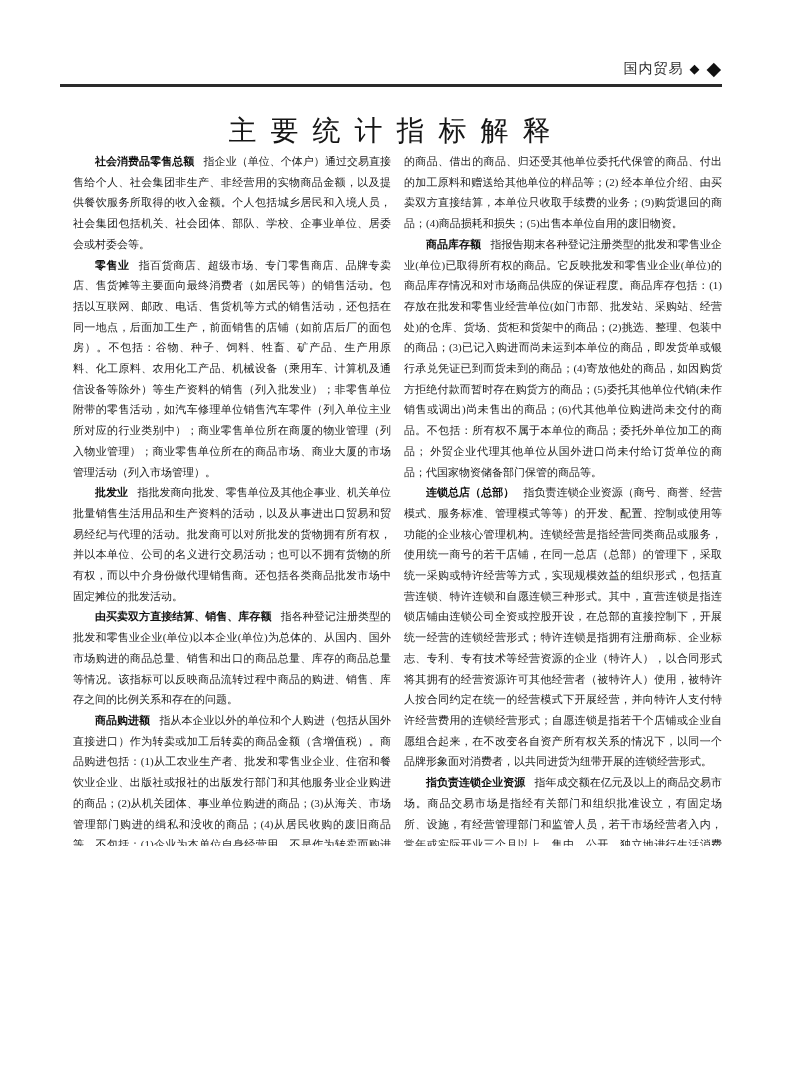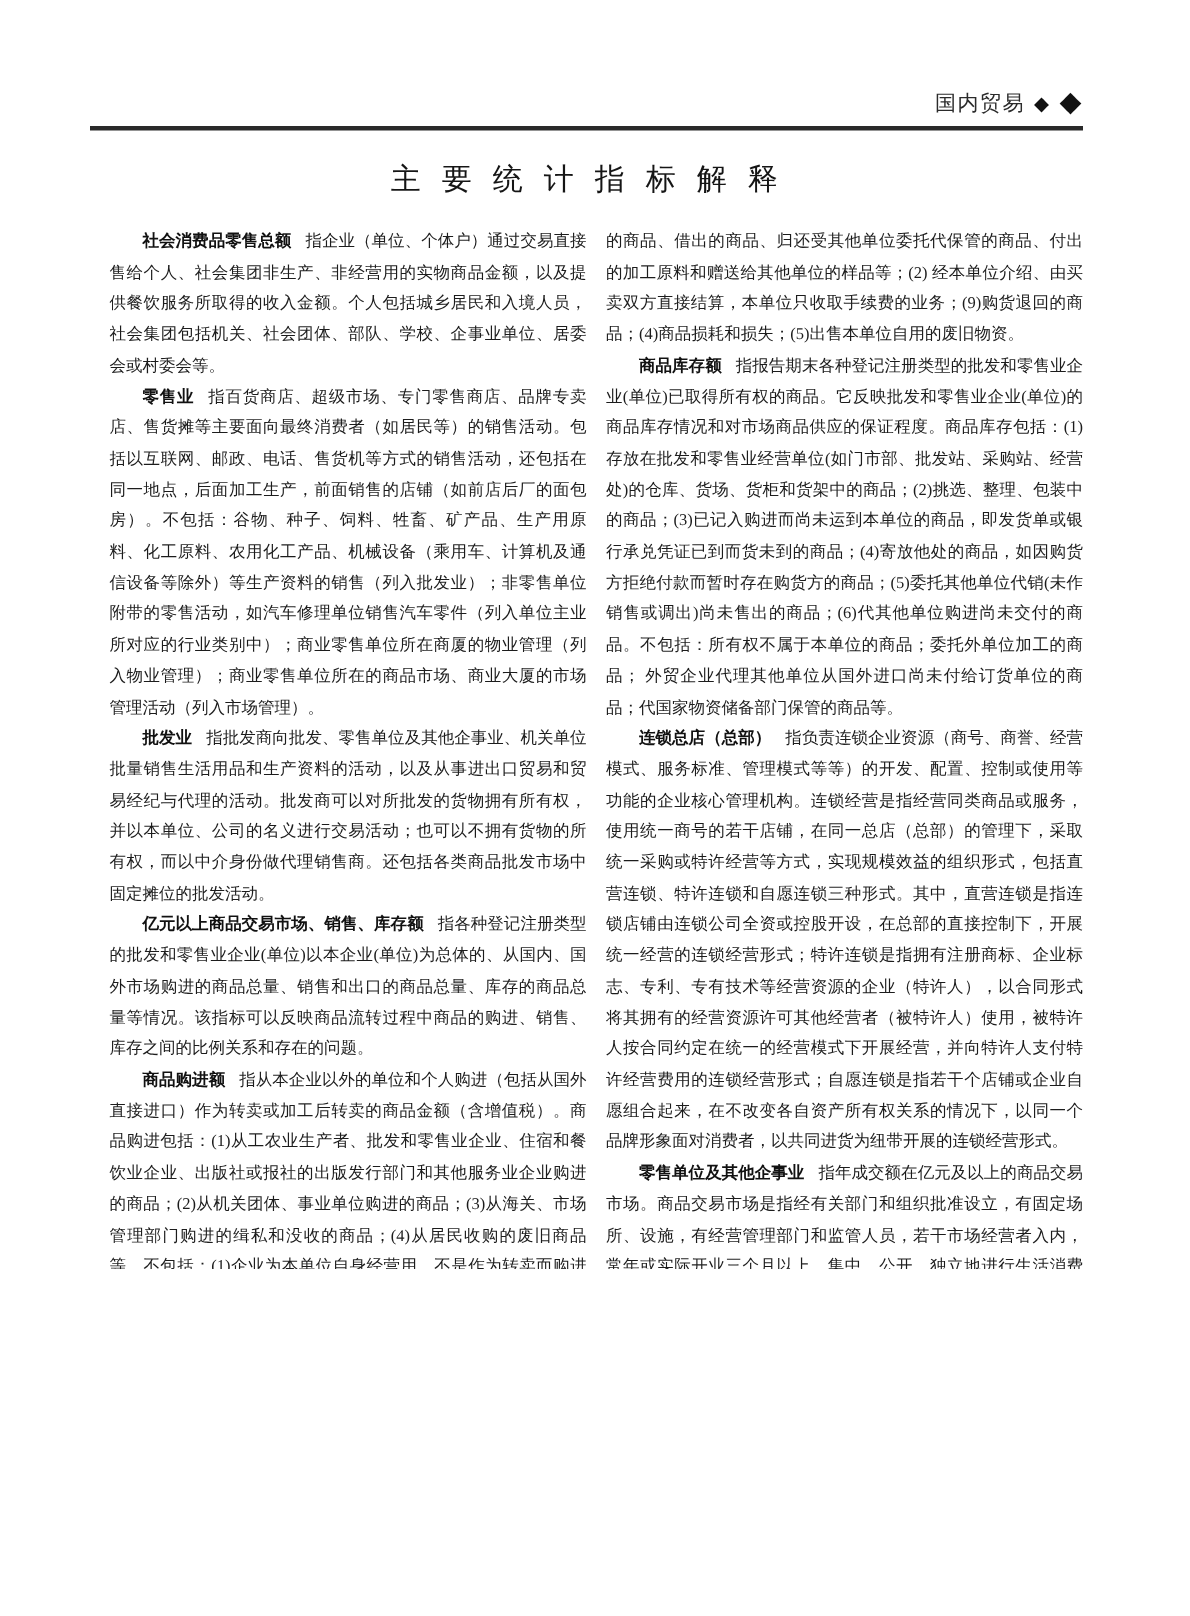--- a/index.html
+++ b/index.html
@@ -48,21 +48,21 @@
     background: #2a2a2a;
   }
   
   .page-title {
     position: absolute;
     top: 93px;
     left: 0;
     width: 100%;
     text-align: center;
     font-family: "Liberation Sans", "DejaVu Sans", sans-serif;
-    font-size: 20px;
+    font-size: 28px;
     font-weight: normal;
     letter-spacing: 14px;
     color: #151515;
     white-space: nowrap;
   }
   
   .columns {
     position: absolute;
     top: 151px;
     left: 73px;
@@ -115,27 +115,27 @@
 
   <div class="head-rule"></div>
 
   <h1 class="page-title">主要统计指标解释</h1>
 
   <div class="columns">
     <div class="column">
         <p class="para"><span class="term">社会消费品零售总额</span><span>指企业（单位、个体户）通过交易直接售给个人、社会集团非生产、非经营用的实物商品金额，以及提供餐饮服务所取得的收入金额。个人包括城乡居民和入境人员，社会集团包括机关、社会团体、部队、学校、企事业单位、居委会或村委会等。</span></p>
         <p class="para"><span class="term">零售业</span><span>指百货商店、超级市场、专门零售商店、品牌专卖店、售货摊等主要面向最终消费者（如居民等）的销售活动。包括以互联网、邮政、电话、售货机等方式的销售活动，还包括在同一地点，后面加工生产，前面销售的店铺（如前店后厂的面包房）。不包括：谷物、种子、饲料、牲畜、矿产品、生产用原料、化工原料、农用化工产品、机械设备（乘用车、计算机及通信设备等除外）等生产资料的销售（列入批发业）；非零售单位附带的零售活动，如汽车修理单位销售汽车零件（列入单位主业所对应的行业类别中）；商业零售单位所在商厦的物业管理（列入物业管理）；商业零售单位所在的商品市场、商业大厦的市场管理活动（列入市场管理）。</span></p>
         <p class="para"><span class="term">批发业</span><span>指批发商向批发、零售单位及其他企事业、机关单位批量销售生活用品和生产资料的活动，以及从事进出口贸易和贸易经纪与代理的活动。批发商可以对所批发的货物拥有所有权，并以本单位、公司的名义进行交易活动；也可以不拥有货物的所有权，而以中介身份做代理销售商。还包括各类商品批发市场中固定摊位的批发活动。</span></p>
-        <p class="para"><span class="term">亿元以上商品交易市场、销售、库存额</span><span>指各种登记注册类型的批发和零售业企业(单位)以本企业(单位)为总体的、从国内、国外市场购进的商品总量、销售和出口的商品总量、库存的商品总量等情况。该指标可以反映商品流转过程中商品的购进、销售、库存之间的比例关系和存在的问题。</span></p>
+        <p class="para"><span class="term">由买卖双方直接结算、销售、库存额</span><span>指各种登记注册类型的批发和零售业企业(单位)以本企业(单位)为总体的、从国内、国外市场购进的商品总量、销售和出口的商品总量、库存的商品总量等情况。该指标可以反映商品流转过程中商品的购进、销售、库存之间的比例关系和存在的问题。</span></p>
         <p class="para"><span class="term">商品购进额</span><span>指从本企业以外的单位和个人购进（包括从国外直接进口）作为转卖或加工后转卖的商品金额（含增值税）。商品购进包括：(1)从工农业生产者、批发和零售业企业、住宿和餐饮业企业、出版社或报社的出版发行部门和其他服务业企业购进的商品；(2)从机关团体、事业单位购进的商品；(3)从海关、市场管理部门购进的缉私和没收的商品；(4)从居民收购的废旧商品等。不包括：(1)企业为本单位自身经营用、不是作为转卖而购进的商品，如材料物资、包装物、低值易耗品、办公用品等；(2)未通过买卖行为而收入的商品，如接受其他部门移交的商品、借入的商品、收入代其他单位保管的商品、其他单位赠送的样品、加工回收的成品等；(3)经本单位介绍，由买卖双方直接结算，本单位只收取手续费的业务；(4) 销售退回和买方拒付货款的商品；(5)商品溢余。</span></p>
       </div>
     <div class="column">
         <p class="para continuation"><span>的商品、借出的商品、归还受其他单位委托代保管的商品、付出的加工原料和赠送给其他单位的样品等；(2) 经本单位介绍、由买卖双方直接结算，本单位只收取手续费的业务；(9)购货退回的商品；(4)商品损耗和损失；(5)出售本单位自用的废旧物资。</span></p>
         <p class="para"><span class="term">商品库存额</span><span>指报告期末各种登记注册类型的批发和零售业企业(单位)已取得所有权的商品。它反映批发和零售业企业(单位)的商品库存情况和对市场商品供应的保证程度。商品库存包括：(1)存放在批发和零售业经营单位(如门市部、批发站、采购站、经营处)的仓库、货场、货柜和货架中的商品；(2)挑选、整理、包装中的商品；(3)已记入购进而尚未运到本单位的商品，即发货单或银行承兑凭证已到而货未到的商品；(4)寄放他处的商品，如因购货方拒绝付款而暂时存在购货方的商品；(5)委托其他单位代销(未作销售或调出)尚未售出的商品；(6)代其他单位购进尚未交付的商品。不包括：所有权不属于本单位的商品；委托外单位加工的商品； 外贸企业代理其他单位从国外进口尚未付给订货单位的商品；代国家物资储备部门保管的商品等。</span></p>
         <p class="para"><span class="term">连锁总店（总部）</span><span>指负责连锁企业资源（商号、商誉、经营模式、服务标准、管理模式等等）的开发、配置、控制或使用等功能的企业核心管理机构。连锁经营是指经营同类商品或服务，使用统一商号的若干店铺，在同一总店（总部）的管理下，采取统一采购或特许经营等方式，实现规模效益的组织形式，包括直营连锁、特许连锁和自愿连锁三种形式。其中，直营连锁是指连锁店铺由连锁公司全资或控股开设，在总部的直接控制下，开展统一经营的连锁经营形式；特许连锁是指拥有注册商标、企业标志、专利、专有技术等经营资源的企业（特许人），以合同形式将其拥有的经营资源许可其他经营者（被特许人）使用，被特许人按合同约定在统一的经营模式下开展经营，并向特许人支付特许经营费用的连锁经营形式；自愿连锁是指若干个店铺或企业自愿组合起来，在不改变各自资产所有权关系的情况下，以同一个品牌形象面对消费者，以共同进货为纽带开展的连锁经营形式。</span></p>
-        <p class="para"><span class="term">零售单位及其他企事业</span><span>指年成交额在亿元及以上的商品交易市场。商品交易市场是指经有关部门和组织批准设立，有固定场所、设施，有经营管理部门和监管人员，若干市场经营者入内，常年或实际开业三个月以上，集中、公开、独立地进行生活消费品、生产资料等现货商品交易以及提供相关服务的交易场所，包括各类消费品市场、生产资料市场等。</span></p>
+        <p class="para"><span class="term">指负责连锁企业资源</span><span>指年成交额在亿元及以上的商品交易市场。商品交易市场是指经有关部门和组织批准设立，有固定场所、设施，有经营管理部门和监管人员，若干市场经营者入内，常年或实际开业三个月以上，集中、公开、独立地进行生活消费品、生产资料等现货商品交易以及提供相关服务的交易场所，包括各类消费品市场、生产资料市场等。</span></p>
         <p class="para"><span class="term">住宿业</span><span>指有偿为顾客提供临时住宿的服务活动。不包括提供长期住宿场所的活动，如出租房屋、公寓等（列入房地产开发经营）。</span></p>
       </div>
   </div>
 
   <div class="folio">·173·</div>
 
 </div>
 
 </body></html>

